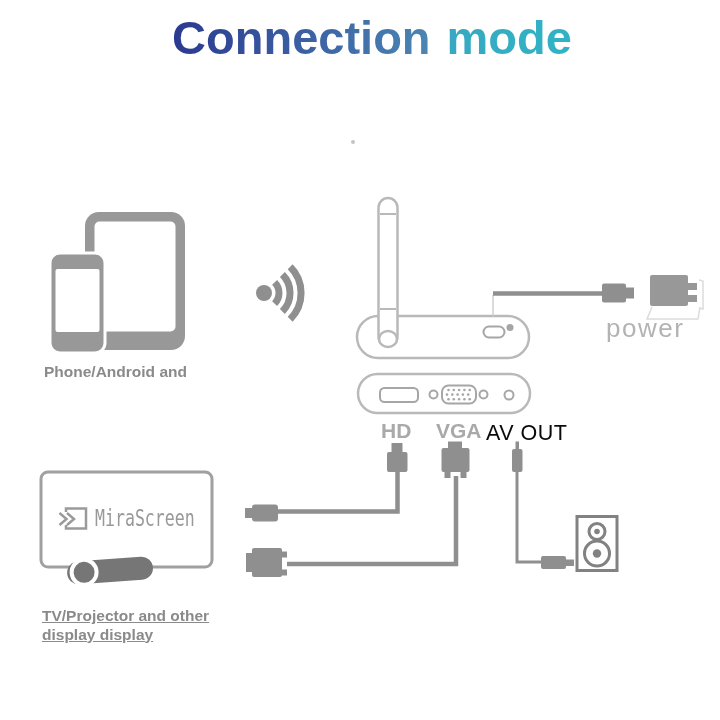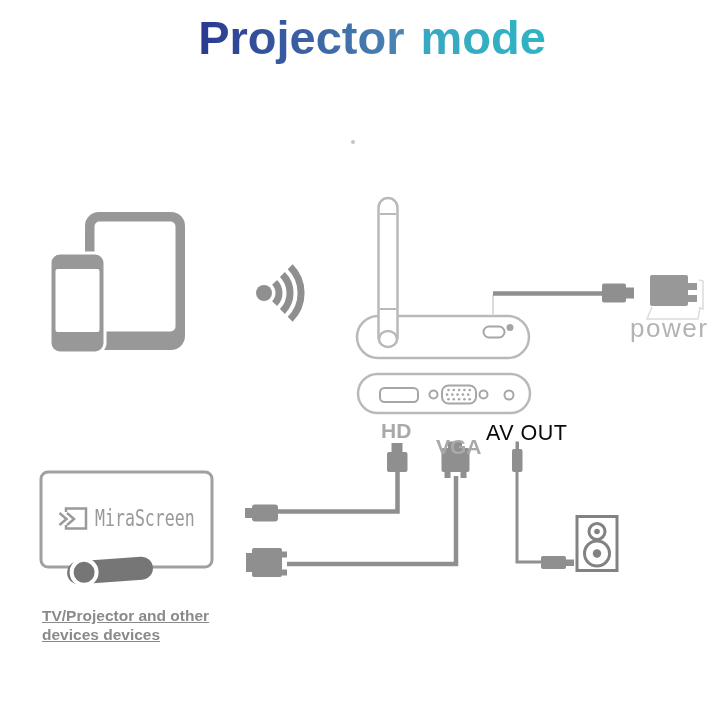--- a/index.html
+++ b/index.html
@@ -38,34 +38,34 @@
   .speaker{fill:#fff;stroke:var(--speaker-gray);stroke-width:3;}
   .spk-dot{fill:var(--speaker-gray);}
   .tvbox{fill:#fff;stroke:#a0a0a0;stroke-width:3;}
   .logo{fill:none;stroke:#9a9a9a;stroke-width:2.5;}
   .proj{fill:var(--projector-gray);}
   .faint{stroke:var(--faint-gray);fill:none;stroke-width:1.5;}
   
   .lbl{position:absolute;color:var(--label-gray);font-weight:bold;font-size:15.5px;line-height:18.5px;}
   .port-lbl{position:absolute;color:#a9a9a9;font-weight:bold;font-size:21px;text-align:left;}
   .av-lbl{position:absolute;color:var(--av-black);font-weight:400;font-size:21.5px;letter-spacing:.5px;white-space:nowrap;}
-  .power-lbl{position:absolute;left:630px;top:313px;color:var(--power-label-gray);font-size:26px;letter-spacing:1.5px;}
+  .power-lbl{position:absolute;left:606px;top:313px;color:var(--power-label-gray);font-size:26px;letter-spacing:1.5px;}
   .brand{
     position:absolute;left:95px;top:505px;color:#999;
     font-family:"DejaVu Sans Mono",monospace;font-size:23px;
     transform:scaleX(.72);transform-origin:left center;white-space:nowrap;
   }
 </style>
 </head>
 <body>
 
 <div id="canvas">
 
   <div class="title">
-    <span class="t1">Projector</span><span class="t2">mode</span>
+    <span class="t1">Connection</span><span class="t2">mode</span>
   </div>
 
   <svg width="720" height="720" viewBox="0 0 720 720">
 
     <circle cx="353" cy="142" r="2" fill="#c4c4c4"></circle>
 
     <g>
       <rect x="85" y="212" width="100" height="138" rx="14" class="device"></rect>
       <rect x="94.5" y="221.5" width="81" height="110" rx="5" class="white"></rect>
     </g>
@@ -188,28 +188,29 @@
       </g>
     </g>
 
     <g transform="rotate(-4 110 570)">
       <rect x="67" y="559" width="86" height="23" rx="11.5" class="proj"></rect>
       <circle cx="84" cy="570.5" r="12.5" class="proj" stroke="#ffffff" stroke-width="4"></circle>
     </g>
   </svg>
 
   <div class="lbl" style="left:44px;top:363px;">
+    <div>Phone/Android and</div>
   </div>
 
   <div class="power-lbl">power</div>
 
   <div class="port-lbl" style="left:381px;top:419px;width:36px;">HD</div>
-  <div class="port-lbl" style="left:436px;top:419px;width:40px;margin-top:16px;">VGA</div>
+  <div class="port-lbl" style="left:436px;top:419px;width:40px;">VGA</div>
   <div class="av-lbl" style="left:486px;top:421px;">AV OUT</div>
 
   <div class="brand">MiraScreen</div>
 
   <div class="lbl" style="left:42px;top:607px;text-decoration:underline;">
     <div>TV/Projector and other</div>
-    <div>devices devices</div>
+    <div>display display</div>
   </div>
 
 </div>
 
 </body></html>

